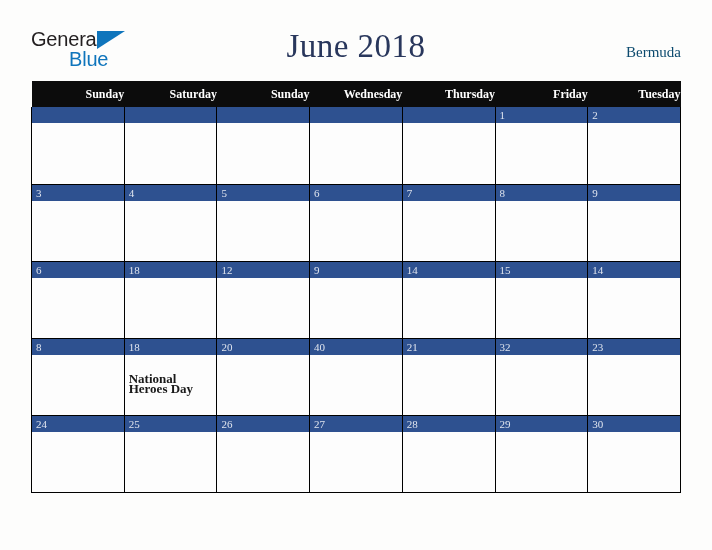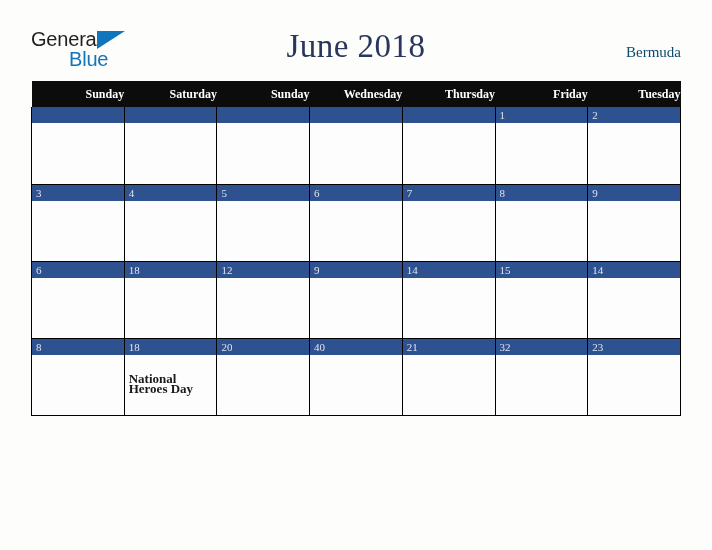--- a/index.html
+++ b/index.html
@@ -254,16 +254,39 @@
           <td>
             <span class="daynum-band">21</span>
           </td>
           <td>
             <span class="daynum-band">32</span>
           </td>
           <td>
             <span class="daynum-band">23</span>
           </td>
         </tr>
+        <tr>
+          <td>
+            <span class="daynum-band">24</span>
+          </td>
+          <td>
+            <span class="daynum-band">25</span>
+          </td>
+          <td>
+            <span class="daynum-band">26</span>
+          </td>
+          <td>
+            <span class="daynum-band">27</span>
+          </td>
+          <td>
+            <span class="daynum-band">28</span>
+          </td>
+          <td>
+            <span class="daynum-band">29</span>
+          </td>
+          <td>
+            <span class="daynum-band">30</span>
+          </td>
+        </tr>
       </tbody>
   </table>
 
 </div>
 
 </body></html>

